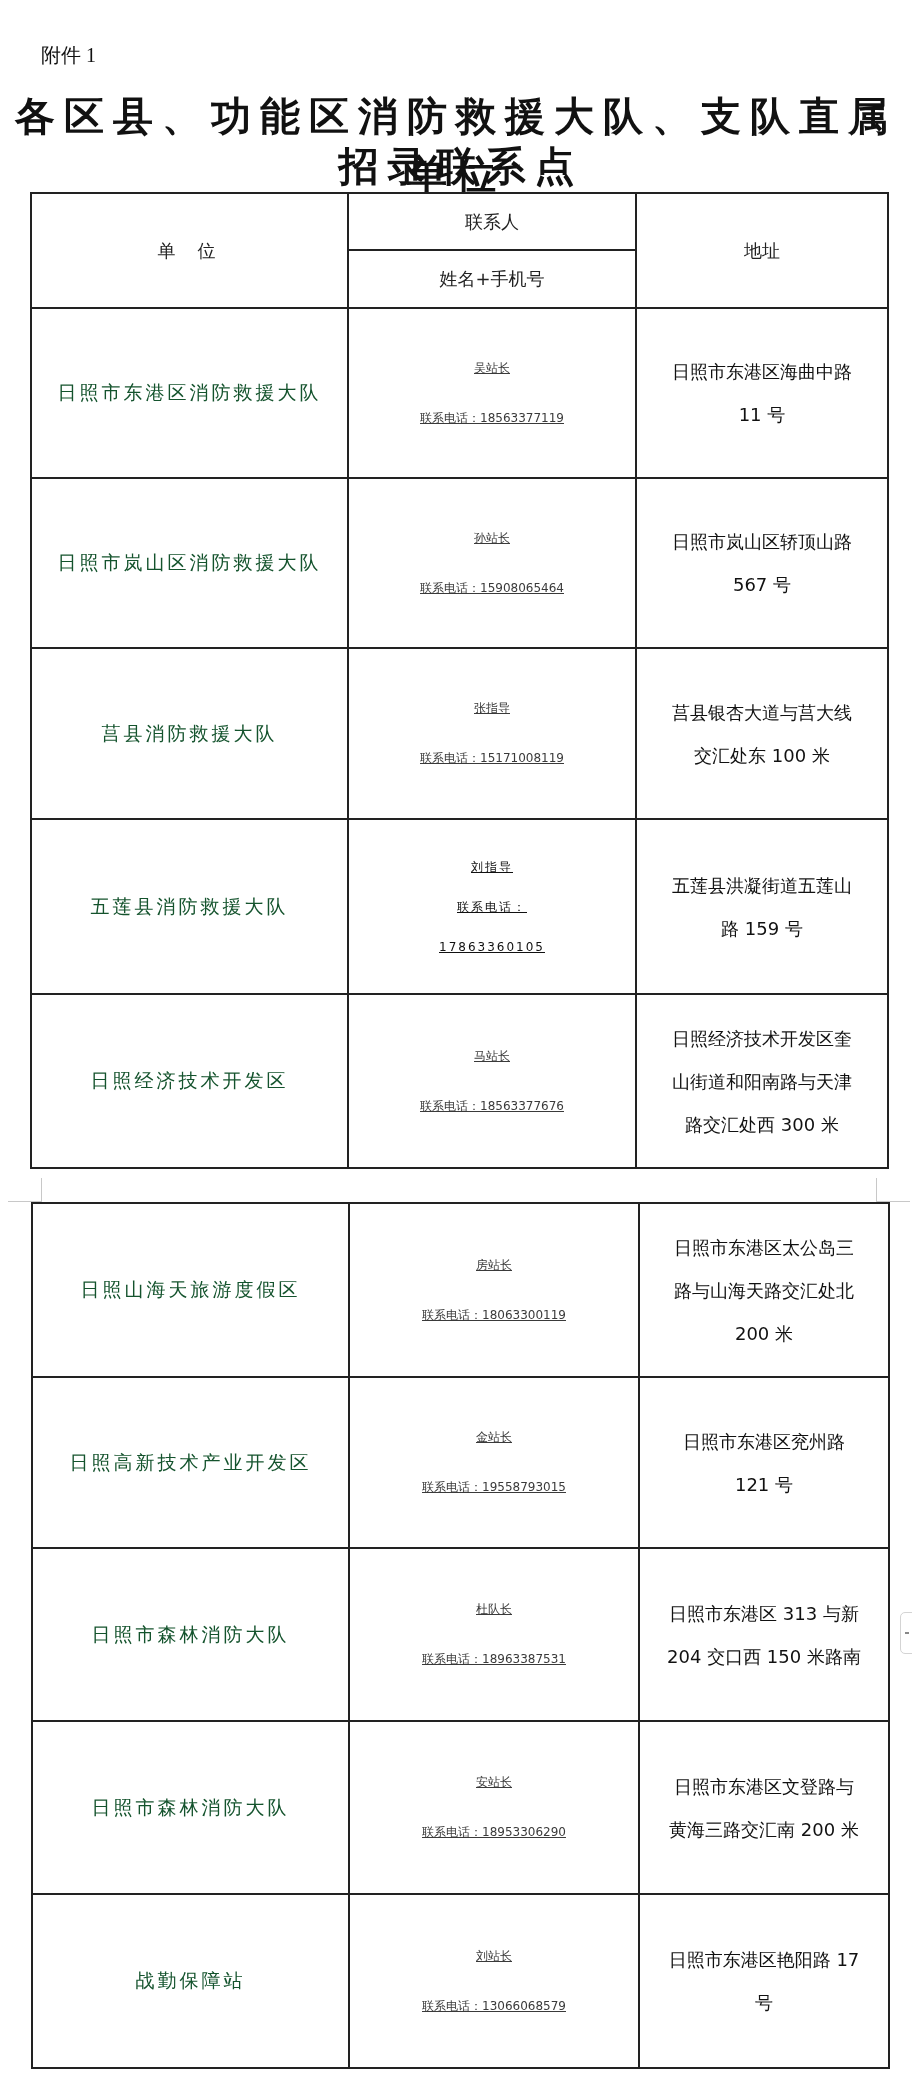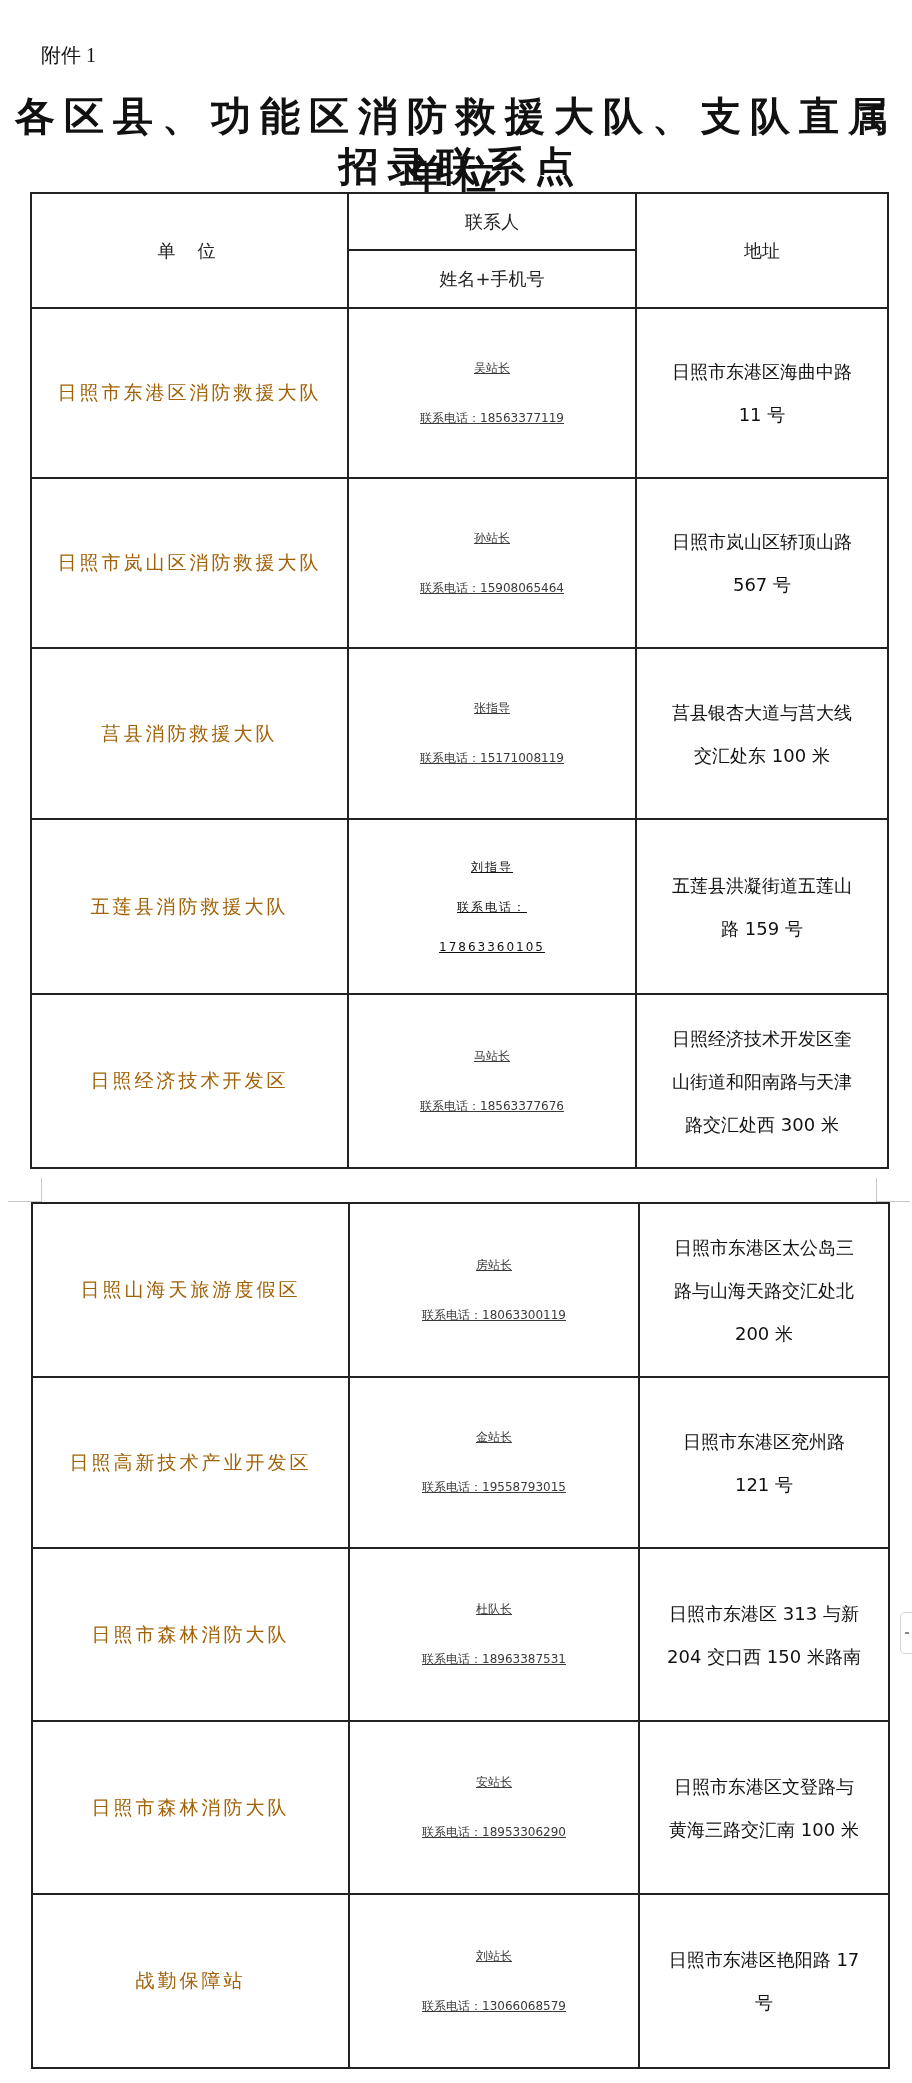--- a/index.html
+++ b/index.html
@@ -29,21 +29,21 @@
     border: 2px solid #222; text-align: center; vertical-align: middle;
     padding: 0 6px; box-sizing: border-box;
   }
   #t1 { left: 30px; top: 192px; width: 857px; }
   #t2 { left: 31px; top: 1202px; width: 857px; }
 
   .hdr { font-size: 18px; color: #222; }
   .hdr-unit { letter-spacing: 22px; padding-left: 22px !important; }
   .unit {
     font-family: Liberation Sans, sans-serif;
-    font-size: 19px; color: #a16207; letter-spacing: 3px;
+    font-size: 19px; color: #14532d; letter-spacing: 3px;
   }
   .contact { color: #3a3a3a; font-size: 12px; text-decoration: underline; }
   .contact .name { display: block; margin-bottom: 33px; }
   .contact .phone { display: block; }
   .contact.dark { color: #111; letter-spacing: 2px; margin-top: 6px; }
   .contact.dark .line { display: block; line-height: 40px; }
   .addr { font-size: 18px; color: #111; line-height: 43px; padding: 0 14px !important; }
   .addr span { display: block; }
 
   .crop { position: absolute; background: #c8c8c8; }
@@ -193,21 +193,21 @@
   </tr>
 
   <tr style="height:173px">
     <td class="unit">日照市森林消防大队</td>
     <td class="contact">
       <span class="name">安站长</span>
       <span class="phone">联系电话：18953306290</span>
     </td>
     <td class="addr">
       <span>日照市东港区文登路与</span>
-      <span>黄海三路交汇南 100 米</span>
+      <span>黄海三路交汇南 200 米</span>
     </td>
   </tr>
 
   <tr style="height:174px">
     <td class="unit">战勤保障站</td>
     <td class="contact">
       <span class="name">刘站长</span>
       <span class="phone">联系电话：13066068579</span>
     </td>
     <td class="addr">

